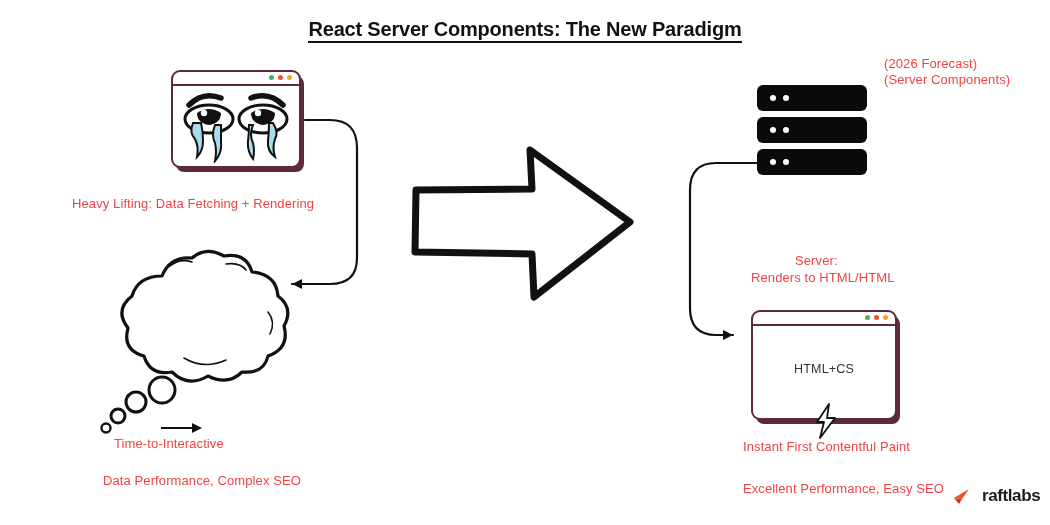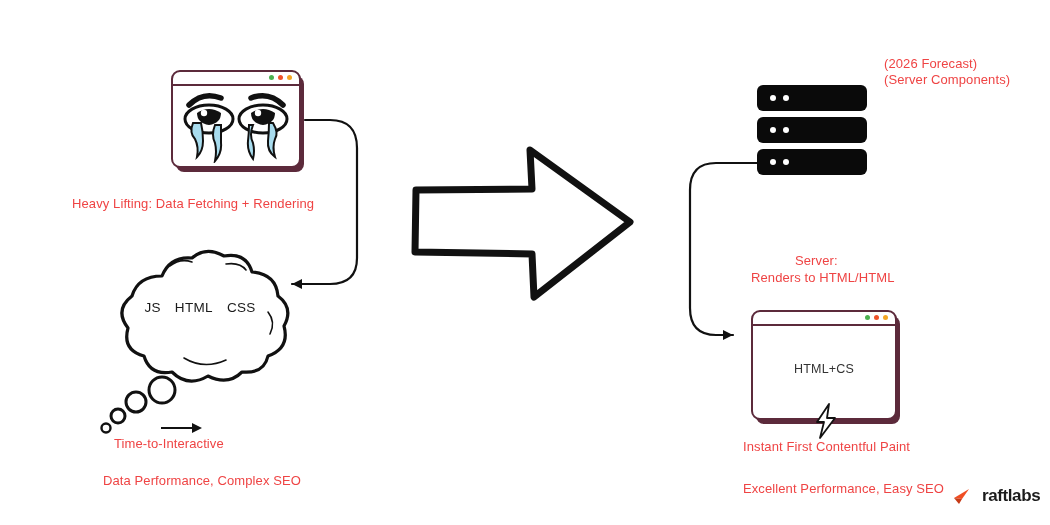--- a/index.html
+++ b/index.html
@@ -206,20 +206,23 @@
     font-weight: bold;
     color: #1b1b1b;
     letter-spacing: -0.4px;
   }
 </style>
 </head>
 <body>
 
 <div id="canvas">
 
+  <div id="page-title">
+    <span>React Server Components: The New Paradigm</span>
+  </div>
 
   <svg class="connector">
     <path d="M305 120 L330 120 Q357 120 357 148 L357 258 Q357 284 330 284 L292 284" fill="none" stroke="#111111" stroke-width="2.2" stroke-linecap="round"></path>
     <path d="M292 284 L302 279 L302 289 Z" fill="#111111"></path>
   </svg>
 
   <svg class="connector">
     <path d="M757 163 L716 163 Q690 163 690 190 L690 308 Q690 335 716 335 L733 335" fill="none" stroke="#111111" stroke-width="2.2" stroke-linecap="round"></path>
     <path d="M733 335 L723 330 L723 340 Z" fill="#111111"></path>
   </svg>
@@ -263,25 +266,20 @@
     <path d="M70 28 Q80 20 92 24" fill="none" stroke="#111111" stroke-width="1.6" stroke-linecap="round"></path>
     <path d="M126 26 Q140 24 146 32" fill="none" stroke="#111111" stroke-width="1.6" stroke-linecap="round"></path>
     <path d="M168 74 Q176 84 170 96" fill="none" stroke="#111111" stroke-width="1.6" stroke-linecap="round"></path>
     <path d="M84 120 Q104 132 126 122" fill="none" stroke="#111111" stroke-width="1.6" stroke-linecap="round"></path>
     <circle cx="62" cy="152" r="13" fill="#ffffff" stroke="#111111" stroke-width="3"></circle>
     <circle cx="36" cy="164" r="10" fill="#ffffff" stroke="#111111" stroke-width="3"></circle>
     <circle cx="18" cy="178" r="7" fill="#ffffff" stroke="#111111" stroke-width="3"></circle>
     <circle cx="6" cy="190" r="4.5" fill="#ffffff" stroke="#111111" stroke-width="2.4"></circle>
   </svg>
 
-  <div id="cloud-words">
-    <span>JS</span>
-    <span>HTML</span>
-    <span>CSS</span>
-  </div>
 
   <svg class="connector">
     <line x1="161" y1="428" x2="196" y2="428" stroke="#111111" stroke-width="2.2"></line>
     <path d="M202 428 L192 423 L192 433 Z" fill="#111111"></path>
   </svg>
 
   <div class="label" id="label-tti">Time-to-Interactive</div>
 
   <div class="label" id="label-poor-perf">Data Performance, Complex SEO</div>
 

